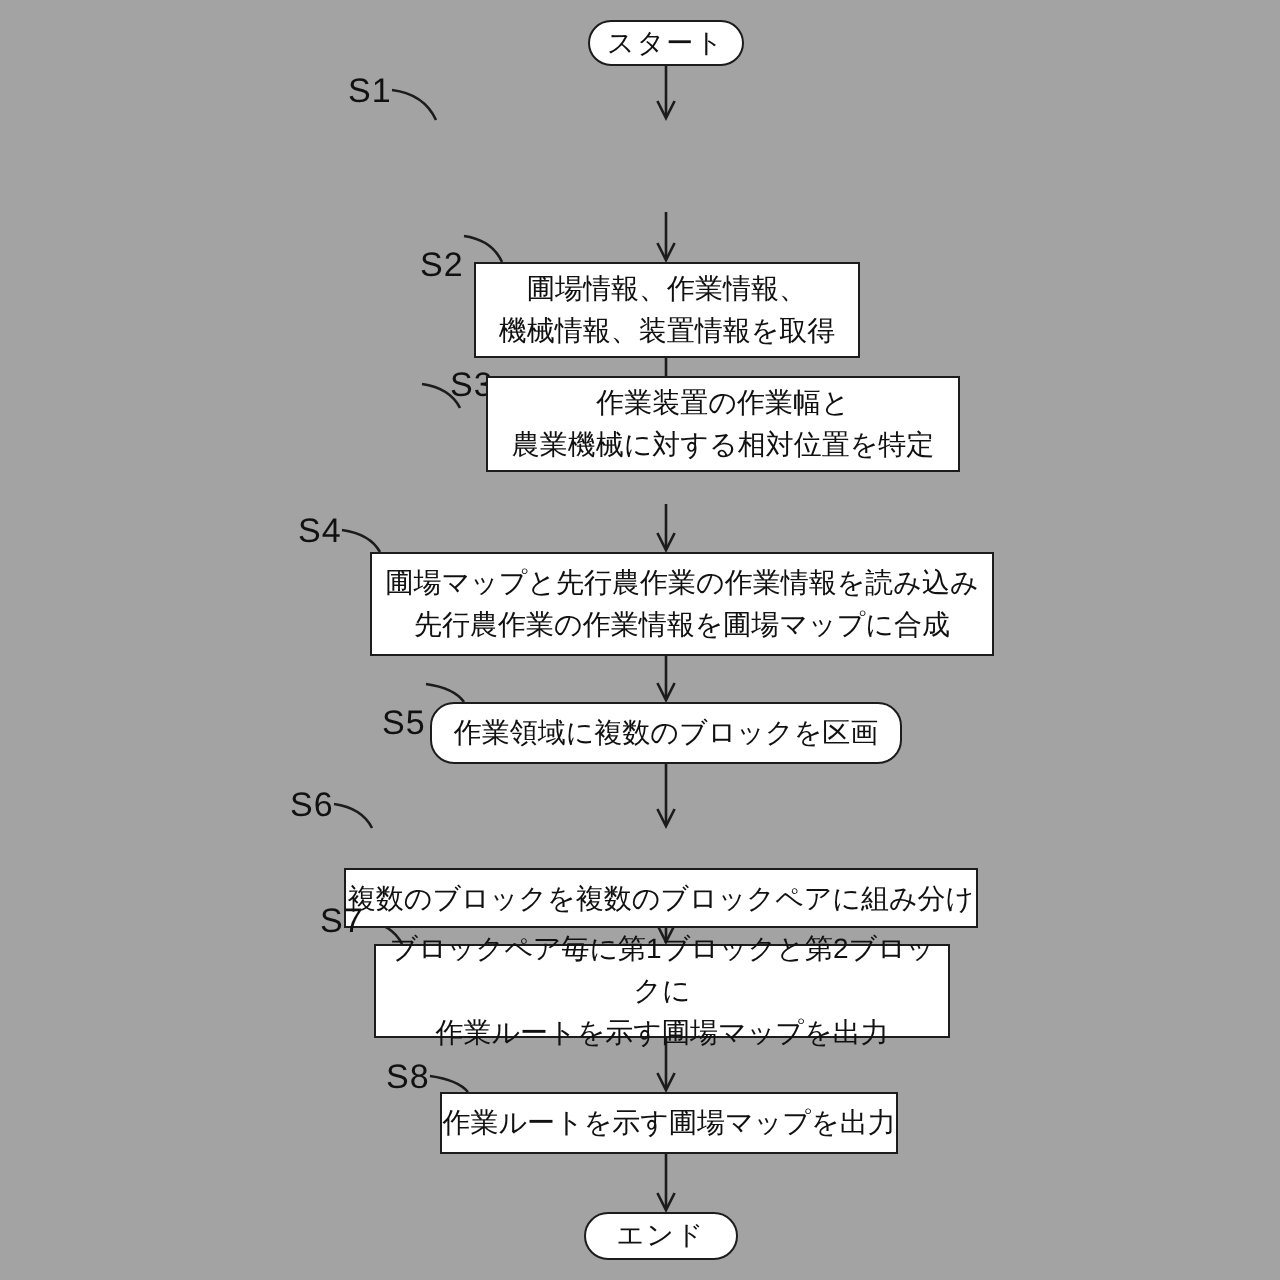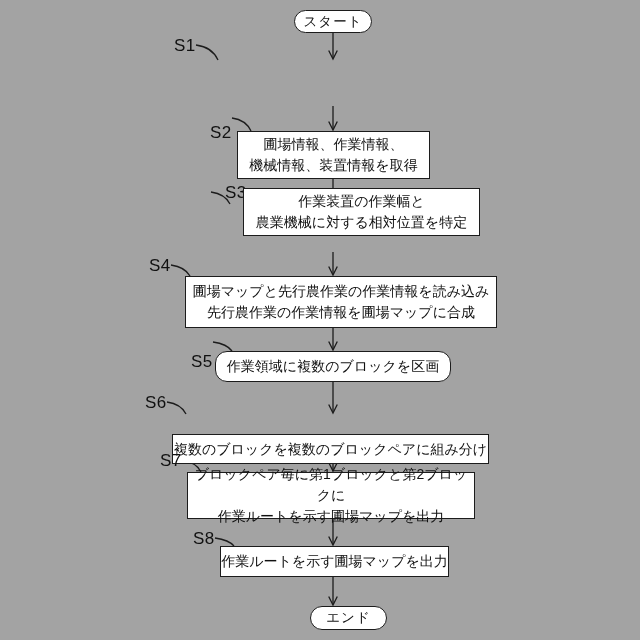--- a/index.html
+++ b/index.html
@@ -57,21 +57,21 @@
   }
   .steplabel {
     position: absolute;
     font-size: 17px;
     line-height: 18px;
     letter-spacing: 0.5px;
     color: #111111;
   }
   
   #start  { left: 294px; top: 10px;  width: 78px;  height: 23px; }
-  #end    { left: 310px; top: 606px; width: 77px;  height: 24px; font-family: Liberation Serif, serif; }
+  #end    { left: 292px; top: 606px; width: 77px;  height: 24px; font-family: Liberation Serif, serif; }
   #box-s1 { left: 203px; top: 60px;  width: 259px; height: 46px; }
   #box-s2 { left: 237px; top: 131px; width: 193px; height: 48px; }
   #box-s3 { left: 215px; top: 188px; width: 237px; height: 48px; margin-left: 28px; }
   #box-s4 { left: 175px; top: 276px; width: 312px; height: 52px; margin-left: 10px; }
   #box-s5 { left: 215px; top: 351px; width: 236px; height: 31px; border-radius: 12px; }
   #box-s6 { left: 172px; top: 414px; width: 317px; height: 30px; margin-top: 20px; }
   #box-s7 { left: 187px; top: 472px; width: 288px; height: 47px; }
   #box-s8 { left: 220px; top: 546px; width: 229px; height: 31px; }
   #lbl-s1 { left: 174px; top: 37px; }
   #lbl-s2 { left: 210px; top: 124px; text-align: center; }

